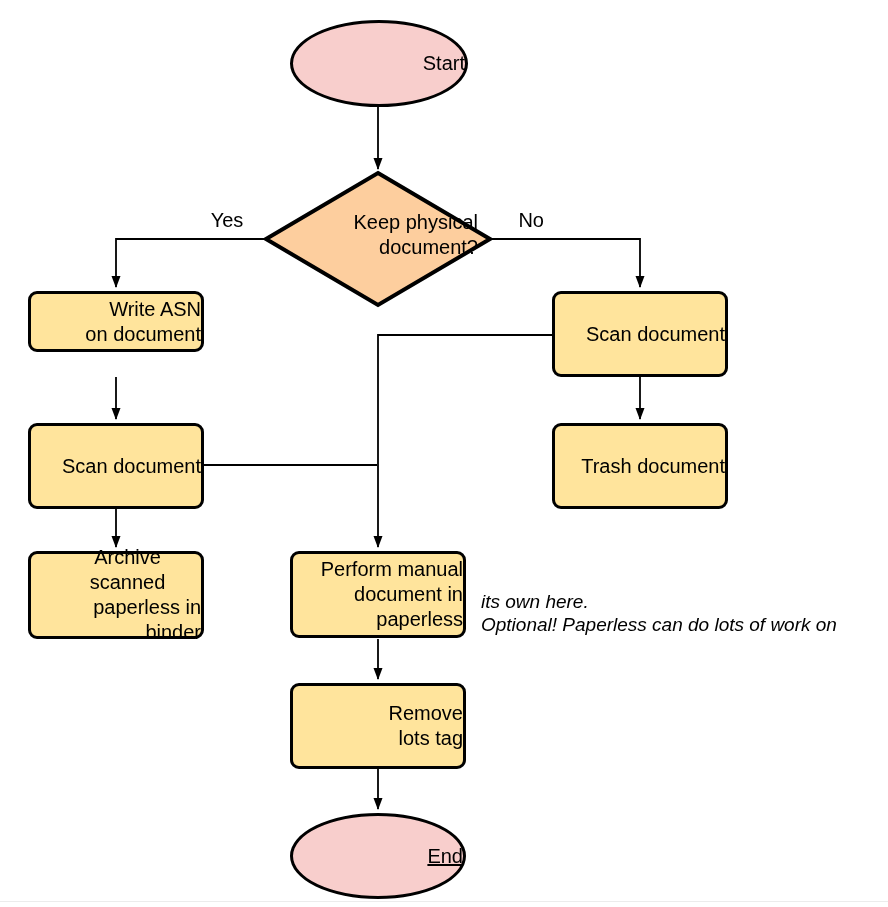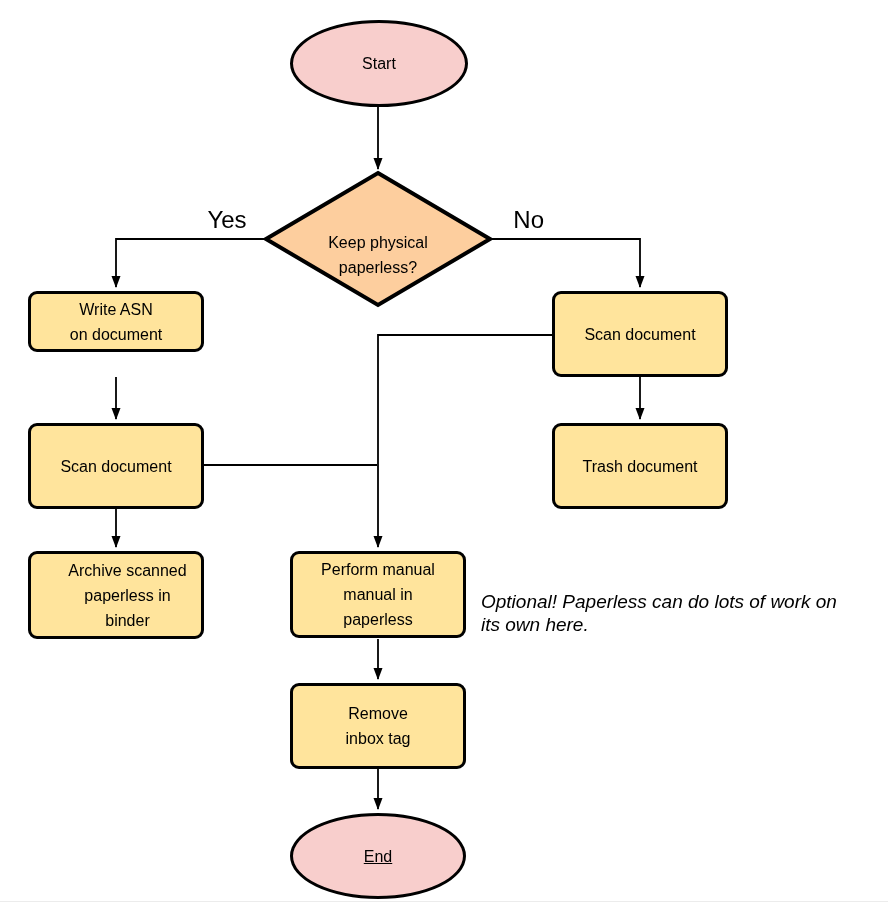--- a/index.html
+++ b/index.html
@@ -24,53 +24,53 @@
   }
   .shape-diamond {
     fill: var(--decision-fill, #fdce9e);
     stroke: var(--stroke, #000);
     stroke-width: 4;
   }
   .node {
     position: absolute;
     display: flex;
     flex-direction: column;
-    align-items: center;
+    align-items: flex-end;
     justify-content: center;
     text-align: center;
-    font-size: 16px;
+    font-size: 20px;
     line-height: 25px;
     box-sizing: border-box;
   }
   .process {
     background: var(--process-fill, #ffe49c);
     border: 3px solid var(--stroke, #000);
     border-radius: 9px;
   }
   .terminal {
     background: var(--terminal-fill, #f8cecc);
     border: 3px solid var(--stroke, #000);
     border-radius: 50%;
   }
   .ln { display: block; }
 
   #node-start      { left: 290px; top: 20px;  width: 178px; height: 87px; }
-  #node-decision-label { left: 278px; top: 230px; width: 200px; height: 50px; }
+  #node-decision-label { left: 278px; top: 210px; width: 200px; height: 50px; }
   #node-write-asn  { left: 28px;  top: 291px; width: 176px; height: 61px; }
   #node-scan-left  { left: 28px;  top: 423px; width: 176px; height: 86px; }
   #node-archive    { left: 28px;  top: 551px; width: 176px; height: 88px; padding-left: 23px; }
   #node-scan-right { left: 552px; top: 291px; width: 176px; height: 86px; }
   #node-trash      { left: 552px; top: 423px; width: 176px; height: 86px; }
   #node-tagging    { left: 290px; top: 551px; width: 176px; height: 87px; }
   #node-remove     { left: 290px; top: 683px; width: 176px; height: 86px; }
   #node-end        { left: 290px; top: 813px; width: 176px; height: 86px; text-decoration: underline; }
 
   .edge-label {
     position: absolute;
-    font-size: 24px;
+    font-size: 20px;
     line-height: 20px;
     text-align: center;
   }
   #label-yes { left: 205px; top: 210px; width: 44px; }
   #label-no  { left: 500px; top: 210px; width: 44px; text-align: right; }
 
   #note {
     position: absolute;
     left: 481px; top: 590px;
     width: 406px;
@@ -111,21 +111,21 @@
 
     <polygon class="shape-diamond" points="378,173 490,239 378,305 266,239"></polygon>
   </svg>
 
   <div class="node terminal" id="node-start">
     <span class="ln">Start</span>
   </div>
 
   <div class="node" id="node-decision-label">
     <span class="ln">Keep physical</span>
-    <span class="ln">paperless?</span>
+    <span class="ln">document?</span>
   </div>
 
   <div class="edge-label" id="label-yes">Yes</div>
   <div class="edge-label" id="label-no">No</div>
 
   <div class="node process" id="node-write-asn">
     <span class="ln">Write ASN</span>
     <span class="ln">on document</span>
   </div>
 
@@ -142,32 +142,32 @@
   <div class="node process" id="node-scan-right">
     <span class="ln">Scan document</span>
   </div>
 
   <div class="node process" id="node-trash">
     <span class="ln">Trash document</span>
   </div>
 
   <div class="node process" id="node-tagging">
     <span class="ln">Perform manual</span>
-    <span class="ln">manual in</span>
+    <span class="ln">document in</span>
     <span class="ln">paperless</span>
   </div>
 
   <div id="note">
+    <span class="ln">its own here.</span>
     <span class="ln">Optional! Paperless can do lots of work on</span>
-    <span class="ln">its own here.</span>
   </div>
 
   <div class="node process" id="node-remove">
     <span class="ln">Remove</span>
-    <span class="ln">inbox tag</span>
+    <span class="ln">lots tag</span>
   </div>
 
   <div class="node terminal" id="node-end">
     <span class="ln">End</span>
   </div>
 
   <div id="page-edge"></div>
 </div>
 
 </body></html>

